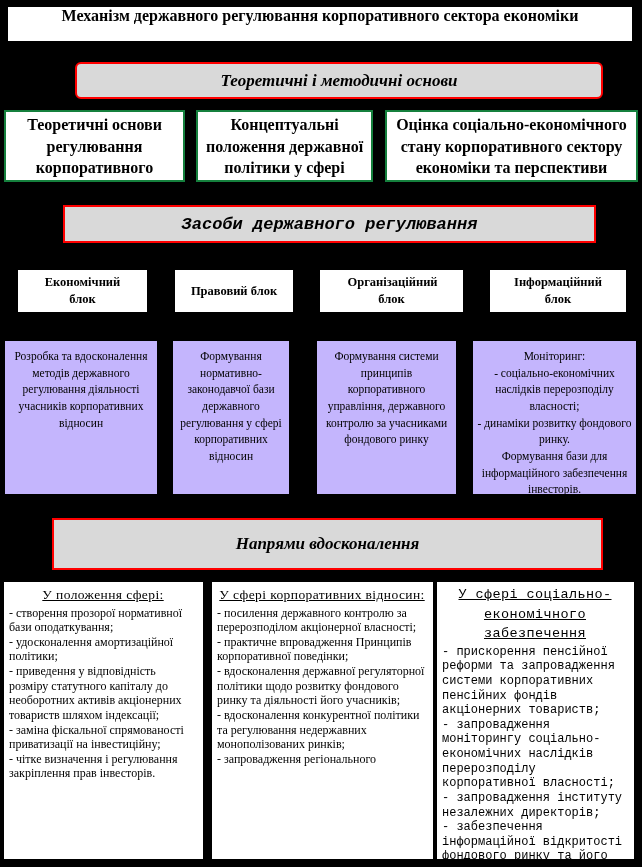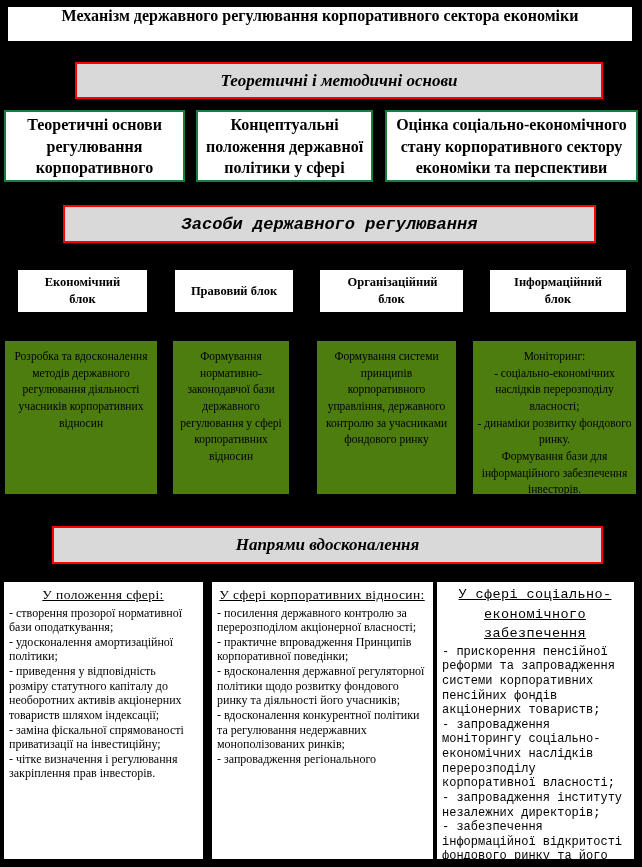--- a/index.html
+++ b/index.html
@@ -18,23 +18,23 @@
     background: #ffffff; border: 2px solid #000;
     display: flex; align-items: flex-start; justify-content: center;
     font-weight: 700; font-size: 16px; text-align: center;
   }
   .hdr {
     position: absolute;
     background: #d9d9d9; border: 2px solid #ff0000;
     display: flex; align-items: center; justify-content: center;
     font-weight: 700; font-style: italic; font-size: 17px; text-align: center;
   }
-  .hdr1 { left: 75px; top: 62px; width: 528px; height: 37px; }
+  .hdr1 { left: 75px; top: 62px; width: 528px; height: 37px; border-radius: 6px; }
   .hdr2 { left: 63px; top: 205px; width: 533px; height: 38px; font-family: Liberation Mono, monospace; }
-  .hdr3 { left: 52px; top: 518px; width: 551px; height: 38px; margin-top: 8px; }
+  .hdr3 { left: 52px; top: 518px; width: 551px; height: 52px; }
 
   .tbox {
     position: absolute; top: 110px; height: 72px;
     background: #ffffff; border: 2px solid #15803d;
     display: flex; justify-content: center;
     text-align: center; font-weight: 700; font-size: 16px; line-height: 1.35;
     padding: 2px 7px;
   }
   .tbox1 { left: 4px;   width: 181px; }
   .tbox2 { left: 196px; width: 177px; }
@@ -47,21 +47,21 @@
     text-align: center; font-weight: 700; font-size: 12.5px; line-height: 1.35;
   }
   .blk-inner { display: block; max-width: 88px; margin: 0 auto; }
   .blk1 { left: 16px;  width: 133px; }
   .blk2 { left: 173px; width: 122px; }
   .blk3 { left: 318px; width: 147px; }
   .blk4 { left: 488px; width: 140px; }
 
   .det {
     position: absolute; top: 339px; height: 157px;
-    background: #4d7c0f; border: 2px solid #000;
+    background: #c4b5fd; border: 2px solid #000;
     text-align: center; font-size: 11.5px; line-height: 1.45;
     padding: 7px 4px 2px 4px; overflow: hidden;
   }
   .det1 { left: 3px;   width: 156px; }
   .det2 { left: 171px; width: 120px; }
   .det3 { left: 315px; width: 143px; }
   .det4 { left: 471px; width: 167px; }
 
   .col {
     position: absolute; top: 580px; height: 281px;

